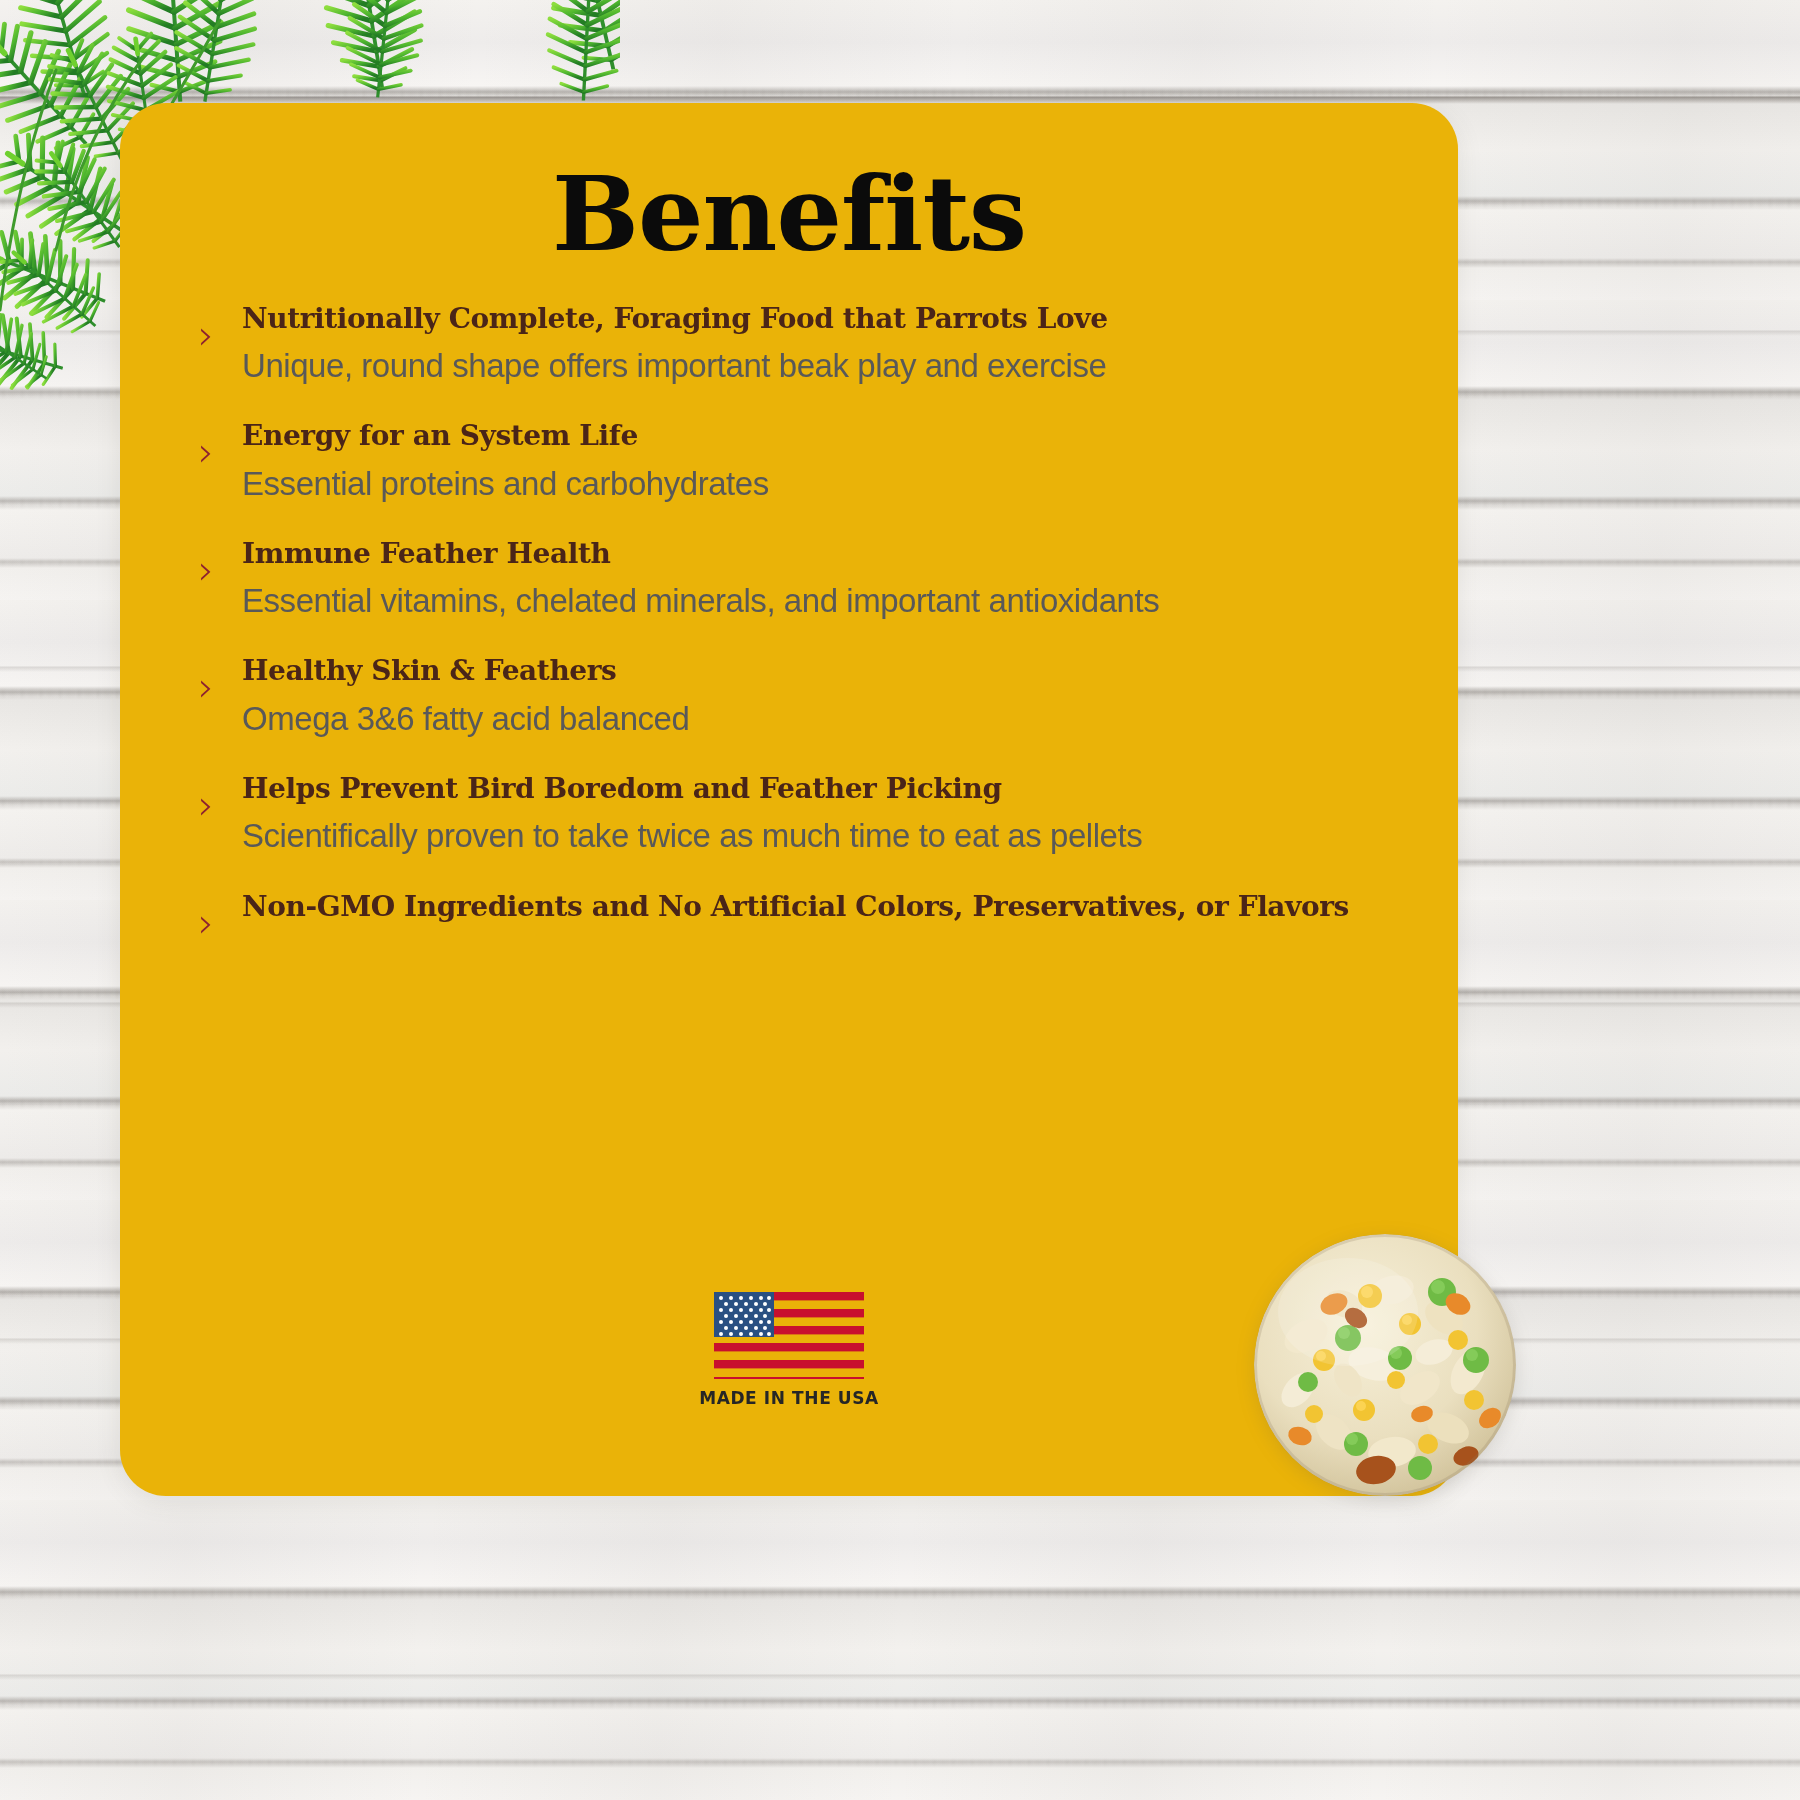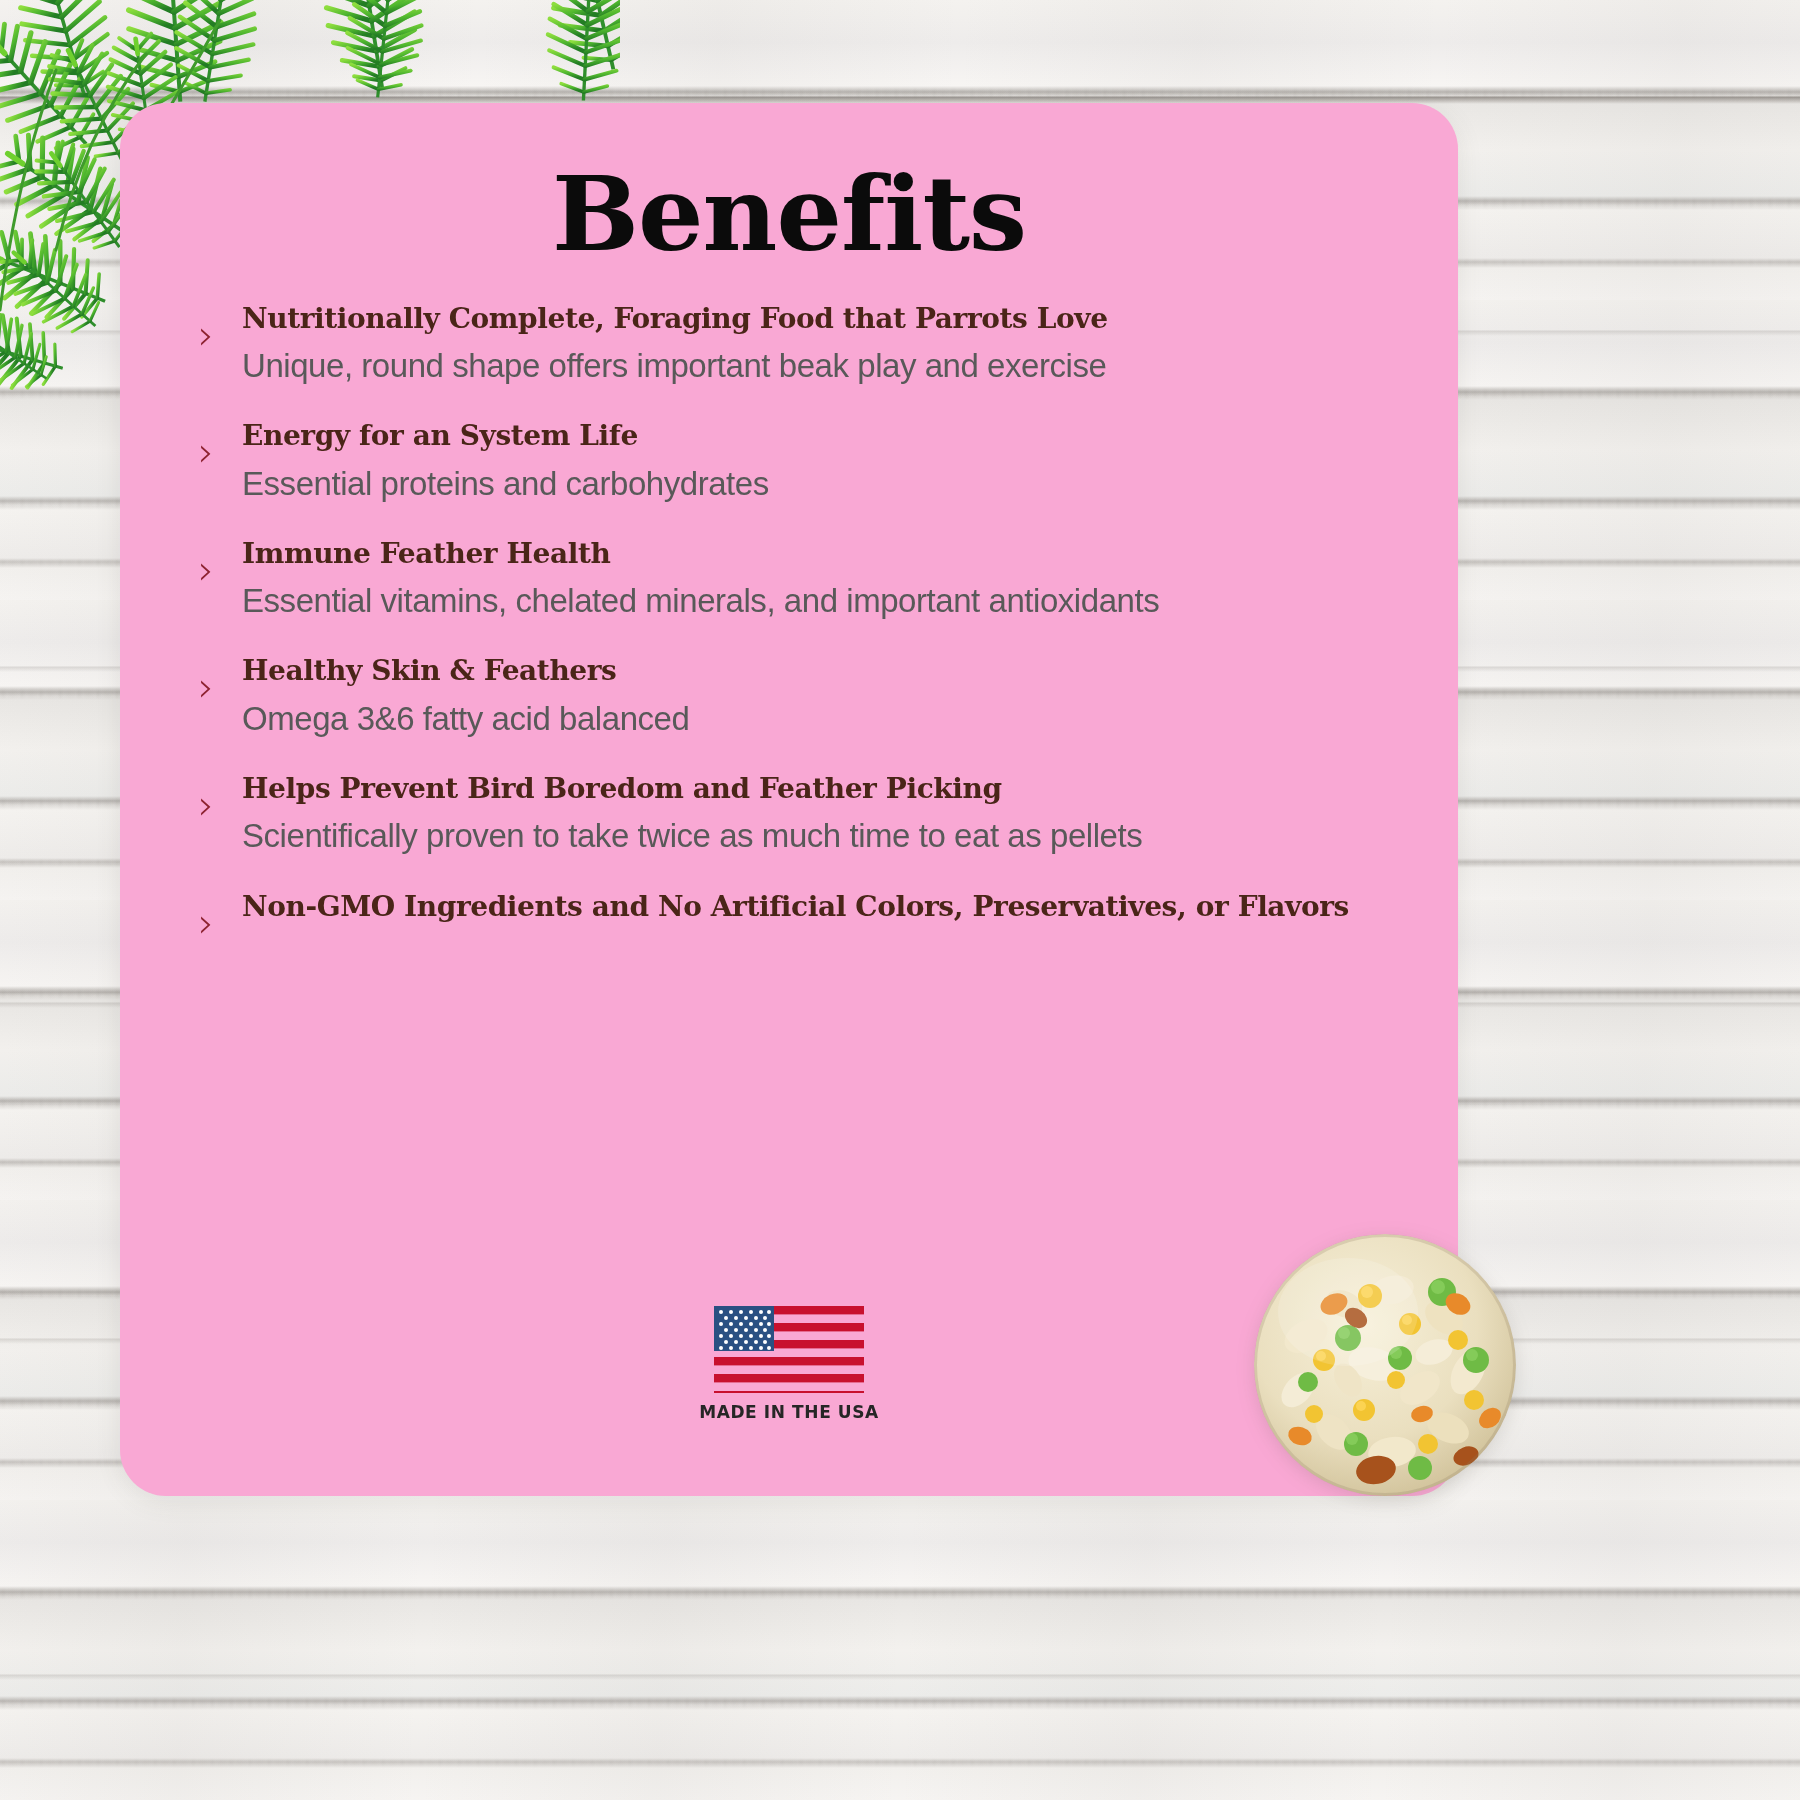--- a/index.html
+++ b/index.html
@@ -46,21 +46,21 @@
   }
 
   
   #greenery { position:absolute; left:-40px; top:-50px;
     width:660px; height:470px; z-index:2; pointer-events:none; }
 
   
   #benefits-card{
     position:absolute; left:120px; top:103px;
     width:1338px; height:1393px; z-index:3;
-    background:#f9a8d4; border-radius:46px;
+    background:#eab308; border-radius:46px;
     box-shadow:0 5px 26px rgba(80,75,70,.10);
   }
 
   #page-title{
     text-align:center;
     font-family:"DejaVu Serif", serif;
     font-weight:700;
     font-size:103px;
     letter-spacing:-1px;
     color:#0b0b0b;
@@ -90,21 +90,21 @@
     font-family:Liberation Sans, sans-serif;
     font-weight:400;
     font-size:33px;
     line-height:1.34;
     color:#595959;
     margin-top:7px;
     letter-spacing:-.45px;
   }
 
   
-  #usa-badge{ position:absolute; left:0; right:0; bottom:74px;
+  #usa-badge{ position:absolute; left:0; right:0; bottom:88px;
     display:flex; flex-direction:column; align-items:center; }
   #usa-flag{ display:block; }
   #usa-badge-label{
     margin-top:9px;
     font-family:"DejaVu Sans", sans-serif;
     font-weight:700; font-size:17px;
     letter-spacing:.6px; color:#262626;
   }
 
   

